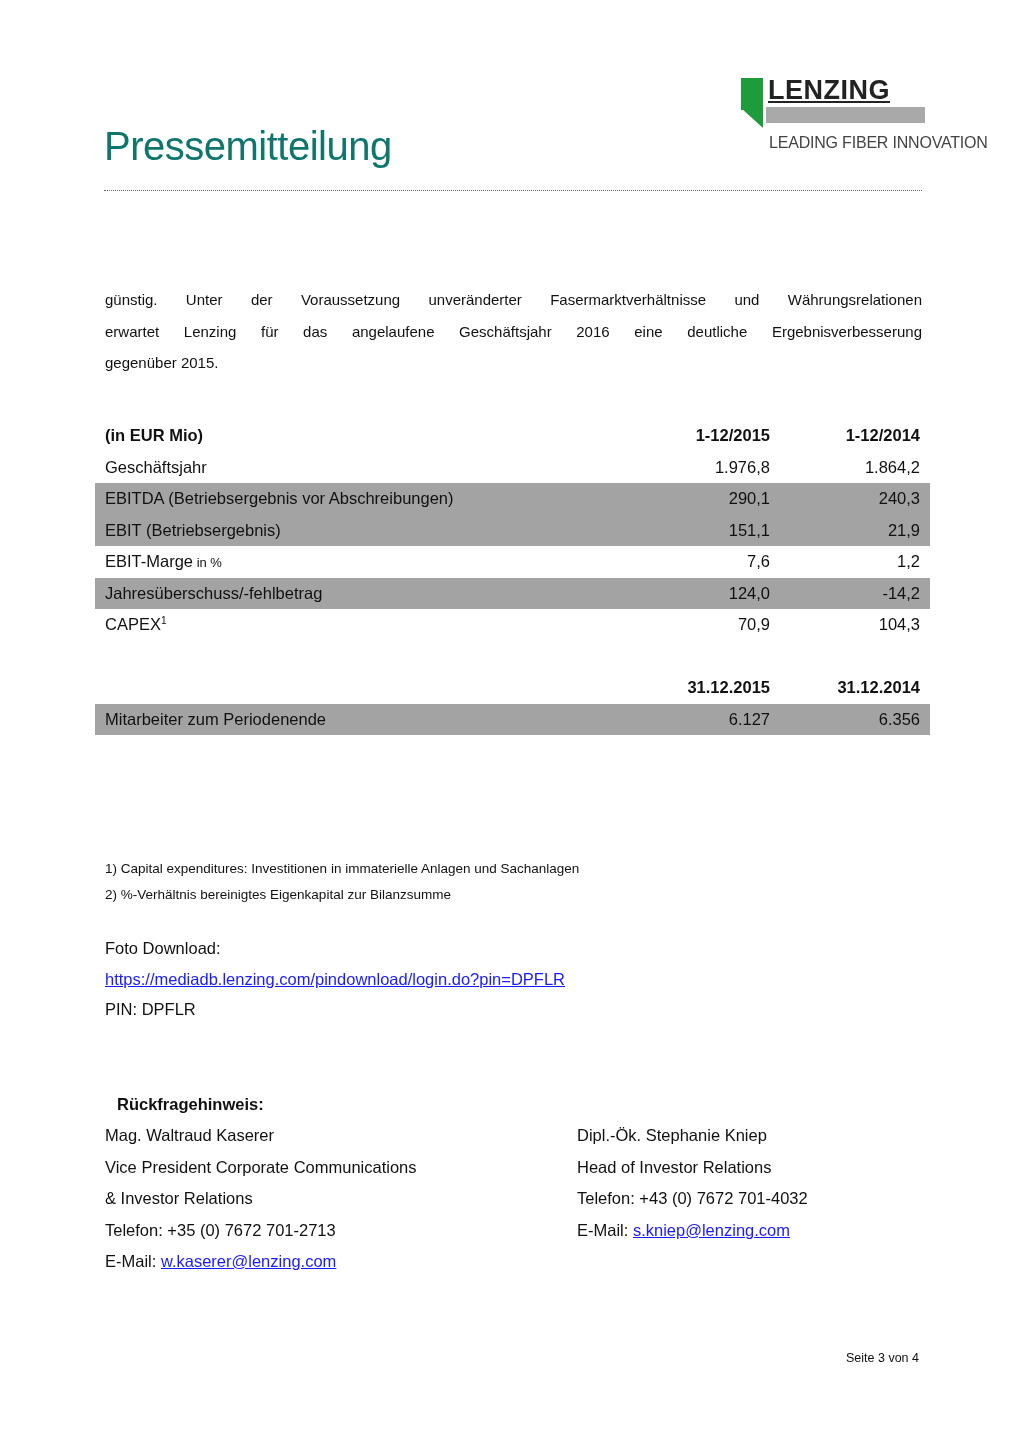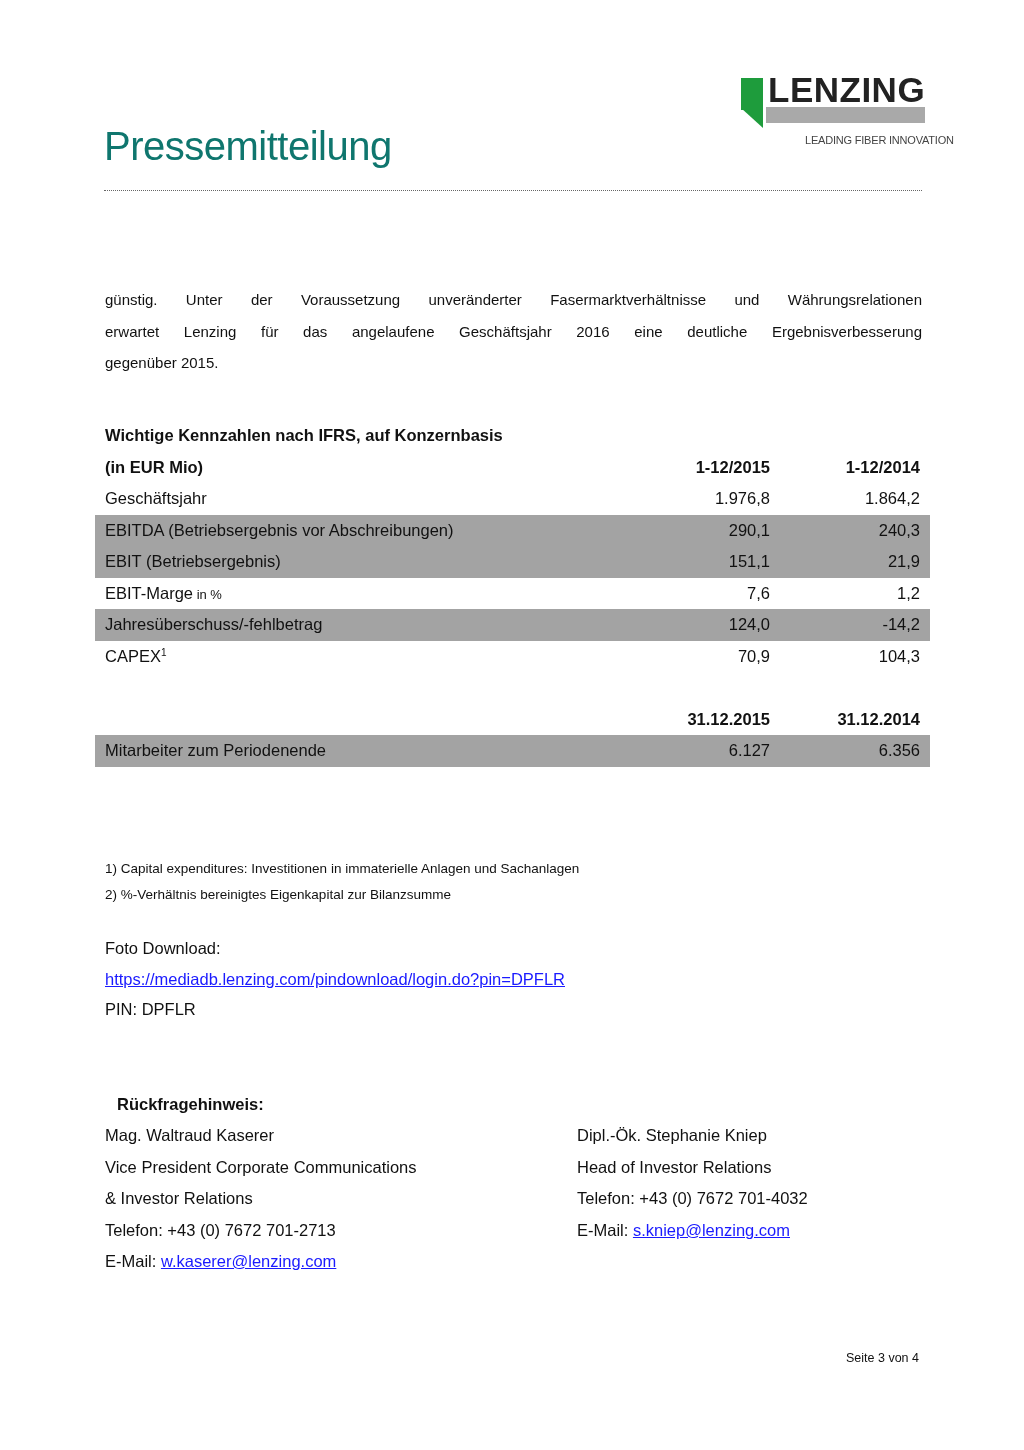--- a/index.html
+++ b/index.html
@@ -1,22 +1,22 @@
 <!DOCTYPE html>
 <html><head>
 <meta charset="utf-8">
 <style>
   html, body { margin:0; padding:0; background:#fff; }
   body { width:1024px; height:1450px; position:relative; font-family:"Liberation Sans", sans-serif; color:#111; overflow:hidden; }
   .abs { position:absolute; }
   .logo { left:741px; top:78px; width:184px; height:70px; }
   .logo-green { position:absolute; left:0; top:0; width:22px; height:32px; background:#1e9c3c; }
-  .logo-word { position:absolute; left:27px; top:-3px; font-weight:bold; font-size:35px; letter-spacing:0.5px; color:#222; line-height:30px; }
+  .logo-word { position:absolute; left:27px; top:-3px; font-weight:bold; font-size:27px; letter-spacing:0.5px; color:#222; line-height:30px;text-decoration:underline; }
   .logo-bar { position:absolute; left:25px; top:29px; width:159px; height:16px; background:#a9a9a9; }
-  .logo-tag { position:absolute; left:28px; top:56px; font-size:11px; color:#444; letter-spacing:-0.2px; white-space:nowrap;margin-left:36px; }
+  .logo-tag { position:absolute; left:28px; top:56px; font-size:16px; color:#444; letter-spacing:-0.2px; white-space:nowrap; }
   .title { left:104px; top:124px; font-size:40px; color:#0f766e; letter-spacing:-0.5px; }
   .rule { left:104px; top:190px; width:818px; border-top:1px dotted #666; height:0; }
   .para { left:105px; top:284px; width:817px; font-size:15px; line-height:31.5px; text-align:justify; }
   .para .l { display:block; text-align:justify; text-align-last:justify; height:31.5px; }
   .para .l.last { text-align-last:left; }
   table.kz { position:absolute; left:95px; top:420px; width:835px; border-collapse:collapse; font-size:16.5px; }
   table.kz td { height:31.5px; padding:0 10px; vertical-align:middle; }
   table.kz td.num { text-align:right; width:135px; }
   table.kz td.num2 { text-align:right; width:130px; }
   table.kz tr.shade td { background:#a3a3a3; }
@@ -45,23 +45,20 @@
 <div class="abs rule"></div>
 
 <div class="abs para">
   <span class="l">günstig. Unter der Voraussetzung unveränderter Fasermarktverhältnisse und Währungsrelationen</span>
   <span class="l">erwartet Lenzing für das angelaufene Geschäftsjahr 2016 eine deutliche Ergebnisverbesserung</span>
   <span class="l last">gegenüber 2015.</span>
 </div>
 
 <table class="kz">
   <tbody>
-      <tr class="bold">
-    <td colspan="3">Wichtige Kennzahlen nach IFRS, auf Konzernbasis</td>
-  </tr>
   <tr class="bold">
     <td>(in EUR Mio)</td>
     <td class="num">1-12/2015</td>
     <td class="num2">1-12/2014</td>
   </tr>
   <tr>
     <td><span>Geschäftsjahr</span></td>
     <td class="num">1.976,8</td>
     <td class="num2">1.864,2</td>
   </tr>
@@ -112,21 +109,21 @@
 <div class="abs txt" style="left:105px;top:939px">Foto Download:</div>
 <a class="abs txt lnk" style="left:105px;top:970px">https://mediadb.lenzing.com/pindownload/login.do?pin=DPFLR</a>
 <div class="abs txt" style="left:105px;top:1000px">PIN: DPFLR</div>
 
 <div class="abs txt" style="left:117px;top:1095px;font-weight:bold">Rückfragehinweis:</div>
 
 <div>
   <div class="abs txt" style="left:105px;top:1126px">Mag. Waltraud Kaserer</div>
   <div class="abs txt" style="left:105px;top:1158px">Vice President Corporate Communications</div>
   <div class="abs txt" style="left:105px;top:1189px">&amp; Investor Relations</div>
-  <div class="abs txt" style="left:105px;top:1221px">Telefon: +43 (0) 7672 701-2713</div>
+  <div class="abs txt" style="left:105px;top:1221px">Telefon: +35 (0) 7672 701-2713</div>
   <div class="abs txt" style="left:105px;top:1252px"><span>E-Mail: </span><a class="lnk">w.kaserer@lenzing.com</a></div>
 </div>
 
 <div>
   <div class="abs txt" style="left:577px;top:1126px">Dipl.-Ök. Stephanie Kniep</div>
   <div class="abs txt" style="left:577px;top:1158px">Head of Investor Relations</div>
   <div class="abs txt" style="left:577px;top:1189px">Telefon: +43 (0) 7672 701-4032</div>
   <div class="abs txt" style="left:577px;top:1221px"><span>E-Mail: </span><a class="lnk">s.kniep@lenzing.com</a></div>
 </div>
 

